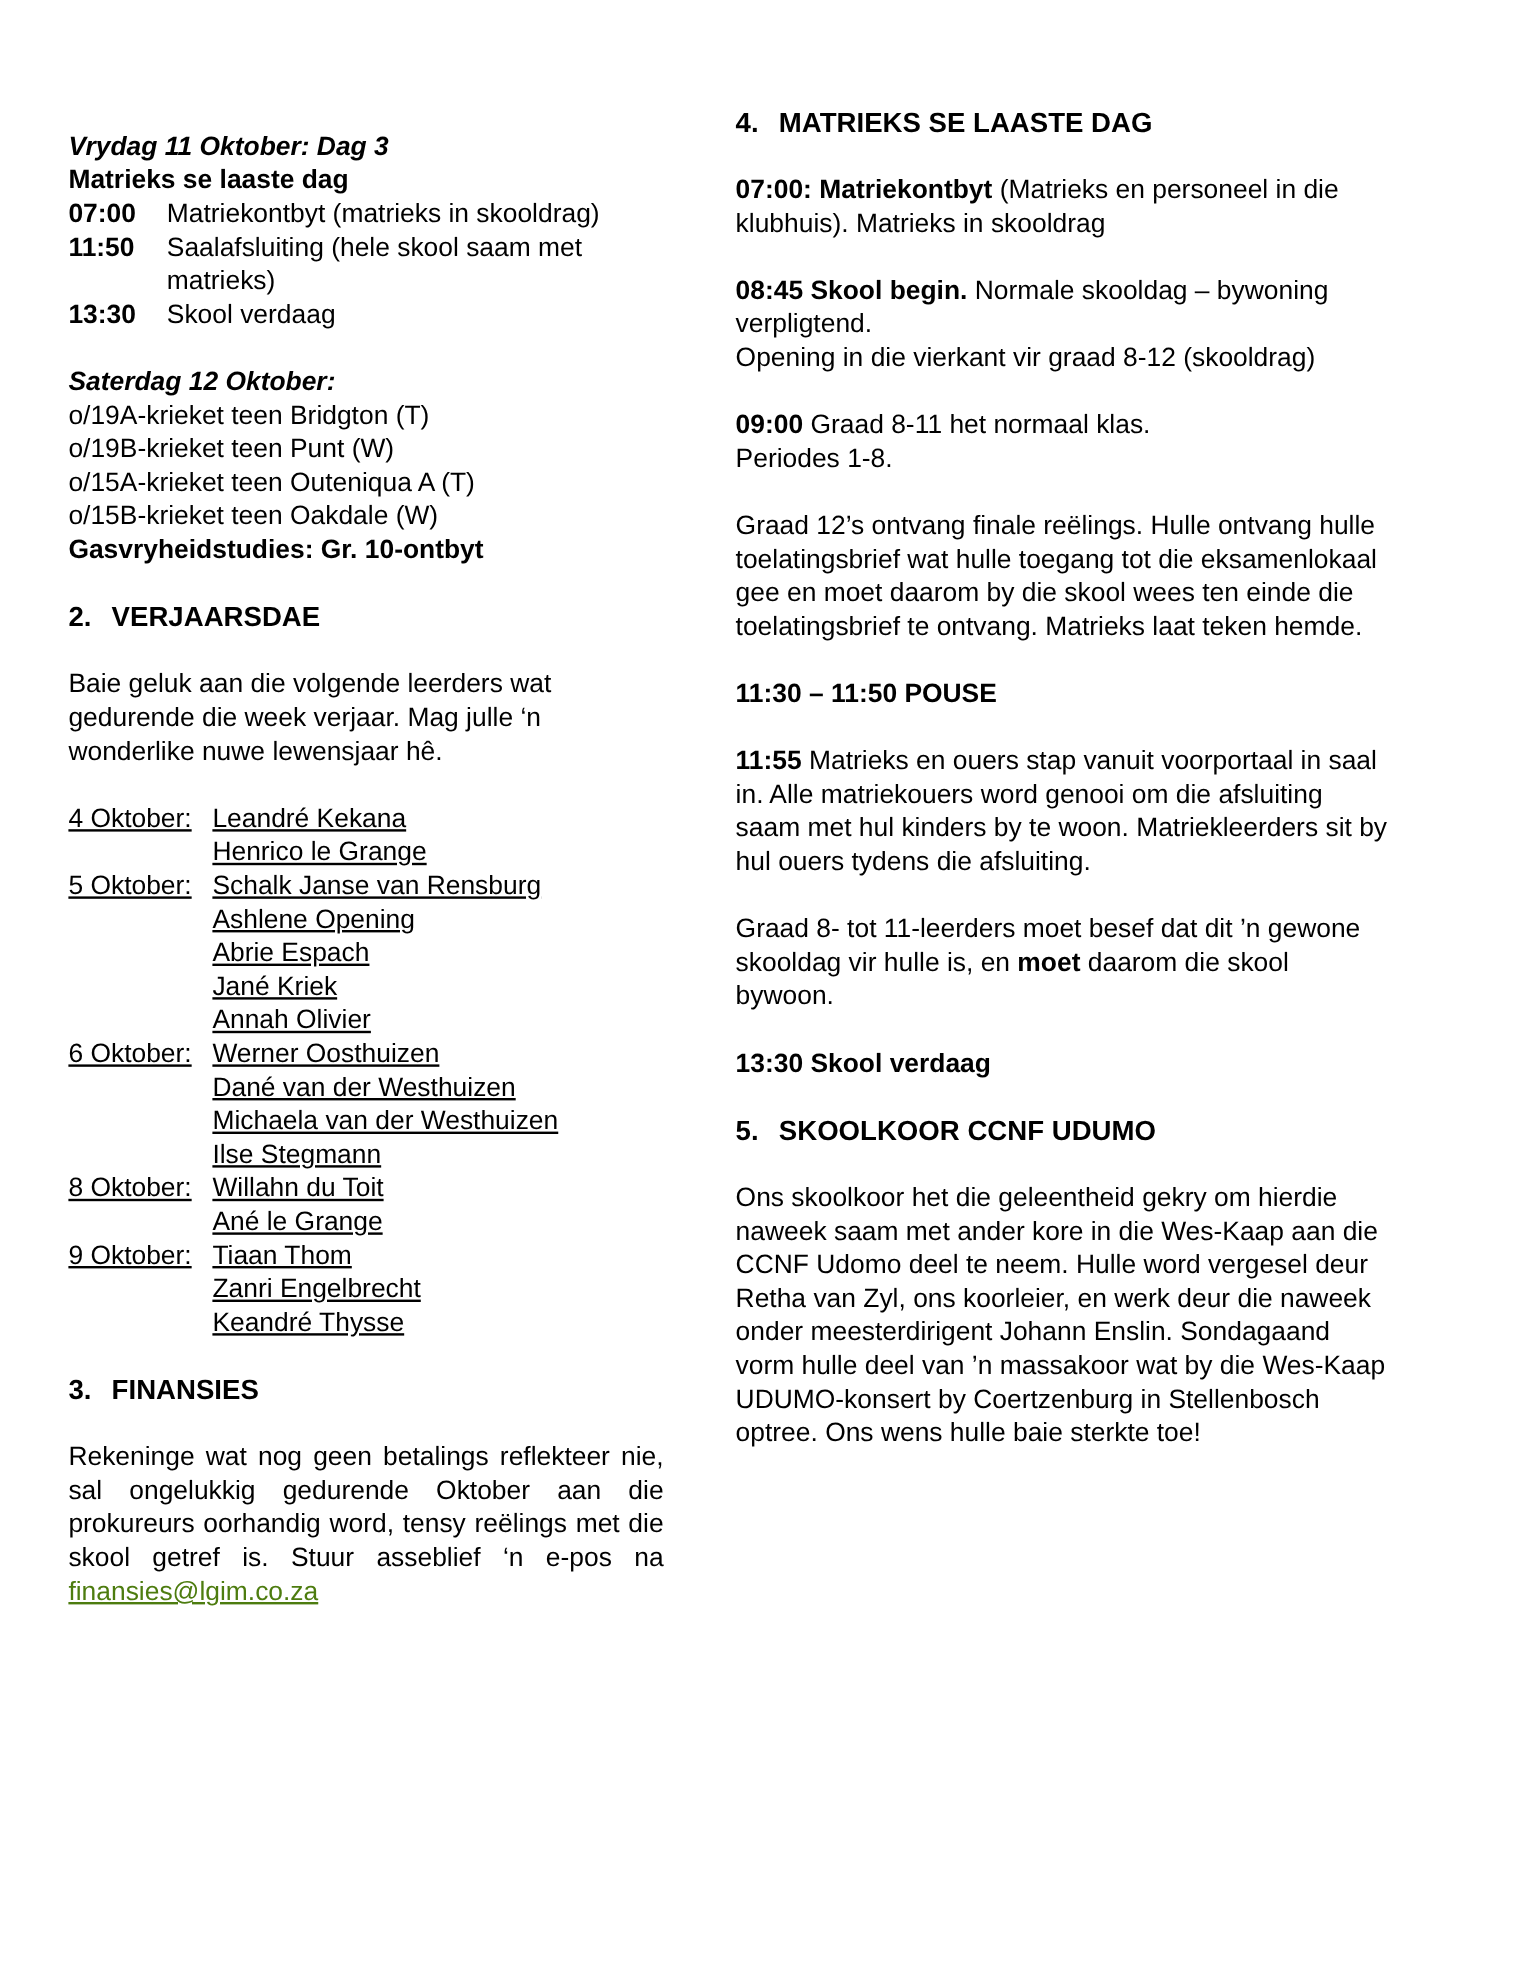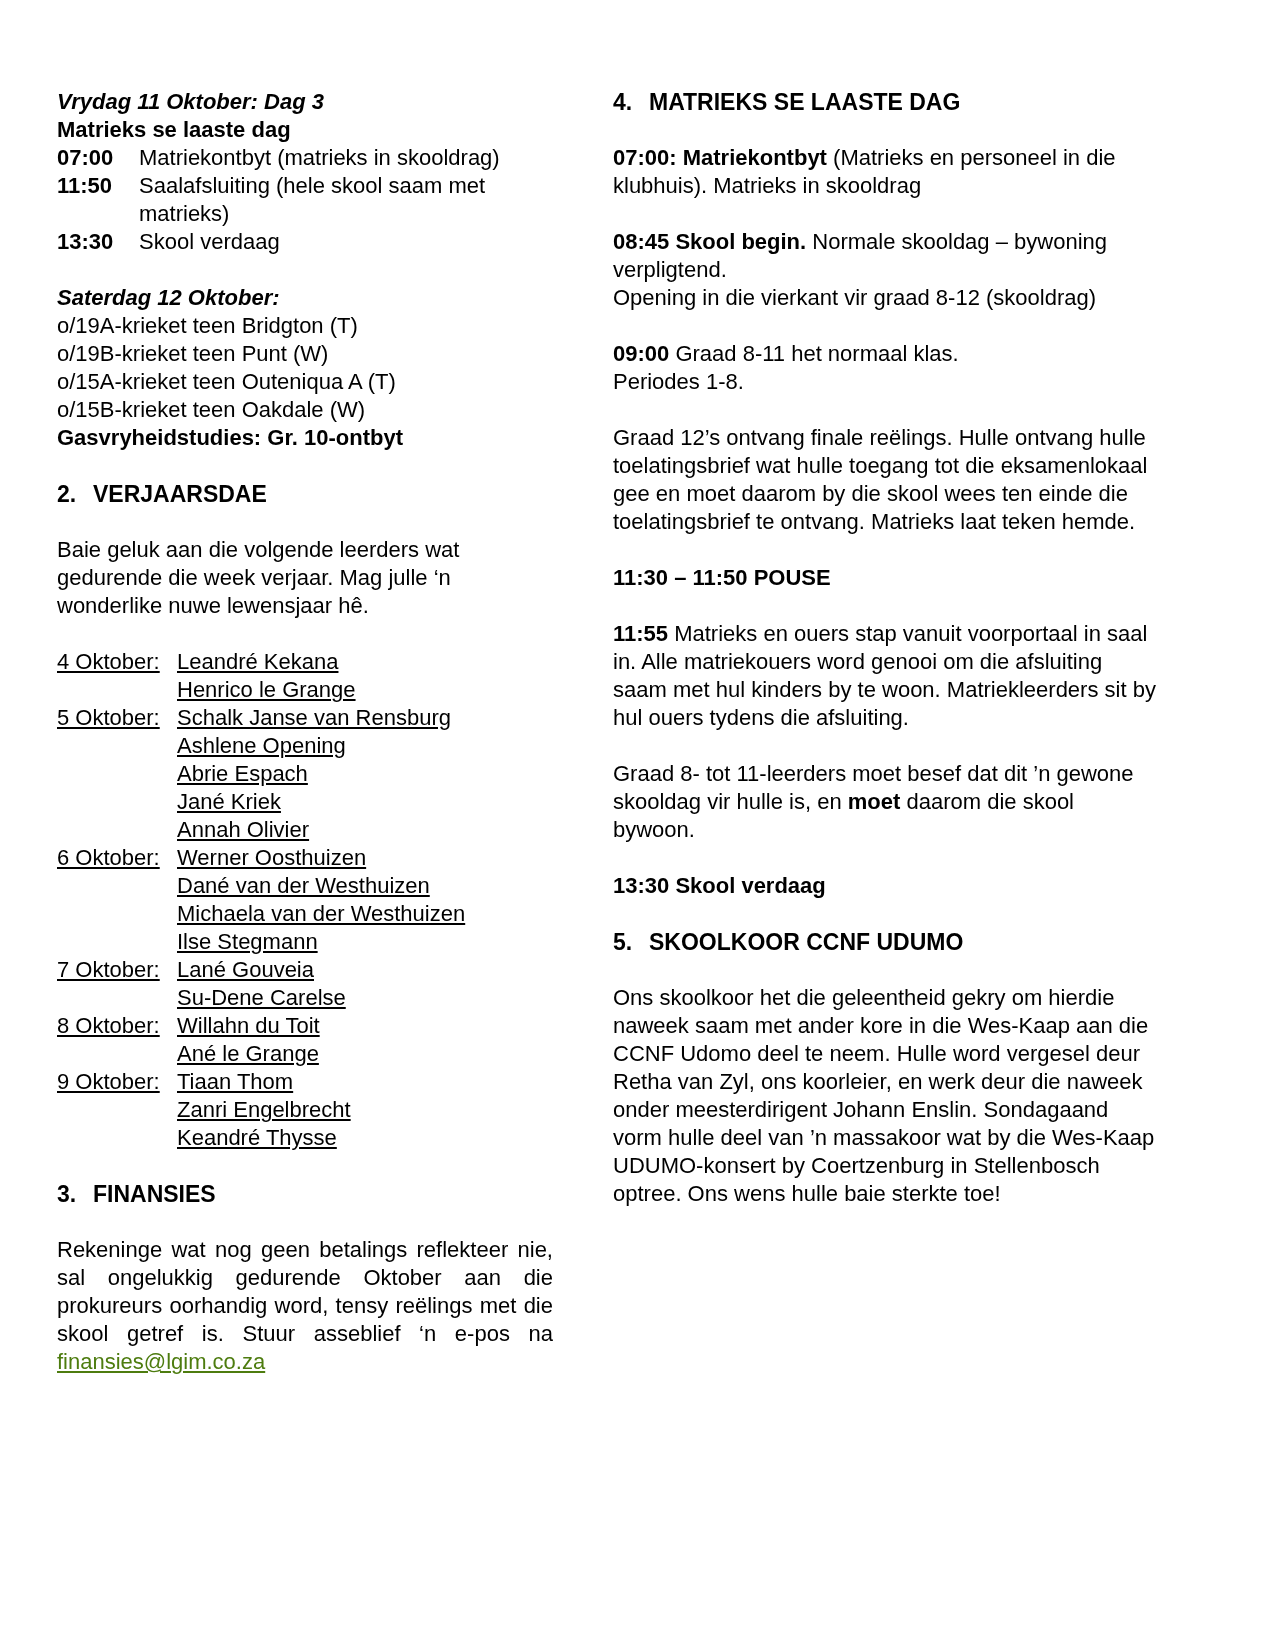--- a/index.html
+++ b/index.html
@@ -9,21 +9,21 @@
     width: 1275px;
     height: 1650px;
     background: #ffffff;
     color: #000000;
     font-family: "Liberation Sans", sans-serif;
     font-size: 22px;
     line-height: 28px;
     overflow: hidden;
   }
   .col { position: absolute; top: 88px; }
-  .col-left  { left: 57px;  width: 496px; }
+  .col-left  { left: 57px;  width: 496px; margin-top: 20px; }
   .col-right { left: 613px; width: 545px; }
 
   p { margin: 0; }
   .blk { margin: 0 0 28px 0; }
   .b  { font-weight: bold; }
   .bi { font-weight: bold; font-style: italic; }
 
   .sec { font-size: 23px; font-weight: bold; margin: 0 0 28px 0; line-height: 28px; }
   .secnum { display: inline-block; width: 36px; }
 
@@ -99,27 +99,20 @@
       <div class="bday-row">
         <span class="bdate">6 Oktober:</span>
         <div class="bnames">
           <div>Werner Oosthuizen</div>
           <div>Dané van der Westhuizen</div>
           <div>Michaela van der Westhuizen</div>
           <div>Ilse Stegmann</div>
         </div>
       </div>
       <div class="bday-row">
-        <span class="bdate">7 Oktober:</span>
-        <div class="bnames">
-          <div>Lané Gouveia</div>
-          <div>Su-Dene Carelse</div>
-        </div>
-      </div>
-      <div class="bday-row">
         <span class="bdate">8 Oktober:</span>
         <div class="bnames">
           <div>Willahn du Toit</div>
           <div>Ané le Grange</div>
         </div>
       </div>
       <div class="bday-row">
         <span class="bdate">9 Oktober:</span>
         <div class="bnames">
           <div>Tiaan Thom</div>

